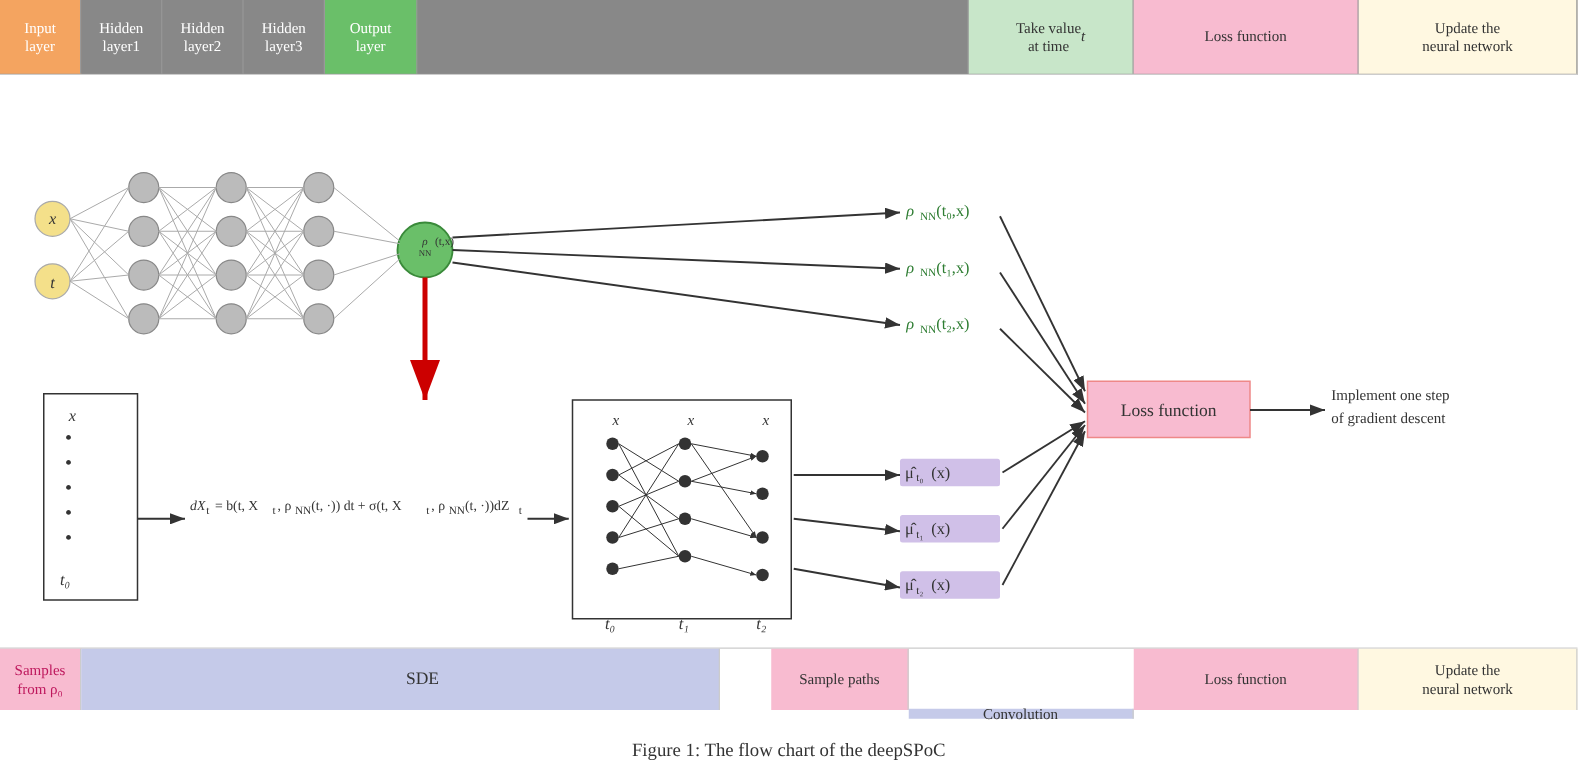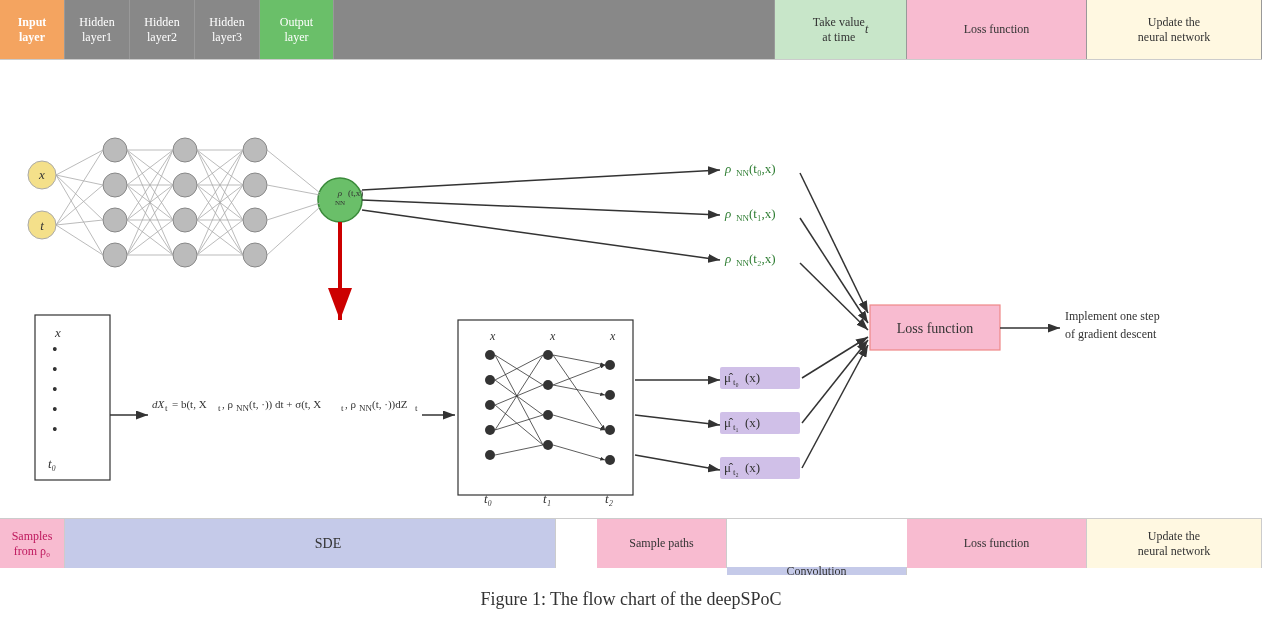--- a/index.html
+++ b/index.html
@@ -32,21 +32,21 @@
       display: flex;
       align-items: center;
       justify-content: center;
       text-align: center;
       font-size: 12px;
       color: #fff;
       border-right: 1px solid #999;
       padding: 4px;
     }
 
-    .hc-input { background: #f4a460; width: 65px; font-weight: bold; }
+    .hc-input { background: #f4a460; width: 65px; }
     .hc-h1 { background: #888; width: 65px; }
     .hc-h2 { background: #888; width: 65px; }
     .hc-h3 { background: #888; width: 65px; }
     .hc-output { background: #6abf69; width: 74px; }
     .hc-spacer { background: #888; flex: 1; }
     .hc-takevalue { background: #c8e6c9; width: 132px; color: #333; }
     .hc-loss { background: #f8bbd0; width: 180px; color: #333; }
     .hc-update { background: #fff8e1; width: 175px; color: #333; }
 
     
@@ -65,32 +65,32 @@
       align-items: center;
       justify-content: center;
       text-align: center;
       font-size: 12px;
       border-right: 1px solid #ccc;
       padding: 4px;
     }
 
     .fc-samples { background: #f8bbd0; width: 65px; color: #be185d; }
     .fc-sde { background: #c5cae9; flex: 1; color: #333; font-size: 14px; padding-left: 40px; }
-    .fc-samplepaths { background: #f8bbd0; width: 130px; color: #333; margin-left: 41px; }
+    .fc-samplepaths { background: #f8bbd0; width: 110px; color: #333; margin-left: 41px; }
     .fc-convolution { background: #c5cae9; width: 180px; color: #333; margin-top: 48px; }
     .fc-lossfn { background: #f8bbd0; width: 180px; color: #333; }
     .fc-updatenn { background: #fff8e1; width: 175px; color: #333; }
 
     
     .figure-caption {
       position: absolute;
       bottom: 8px;
       width: 100%;
       text-align: center;
-      font-size: 18px;
+      font-size: 15px;
       color: #333;
     }
 
     
     .diagram-area {
       position: absolute;
       top: 60px;
       bottom: 100px;
       left: 0;
       right: 0;

